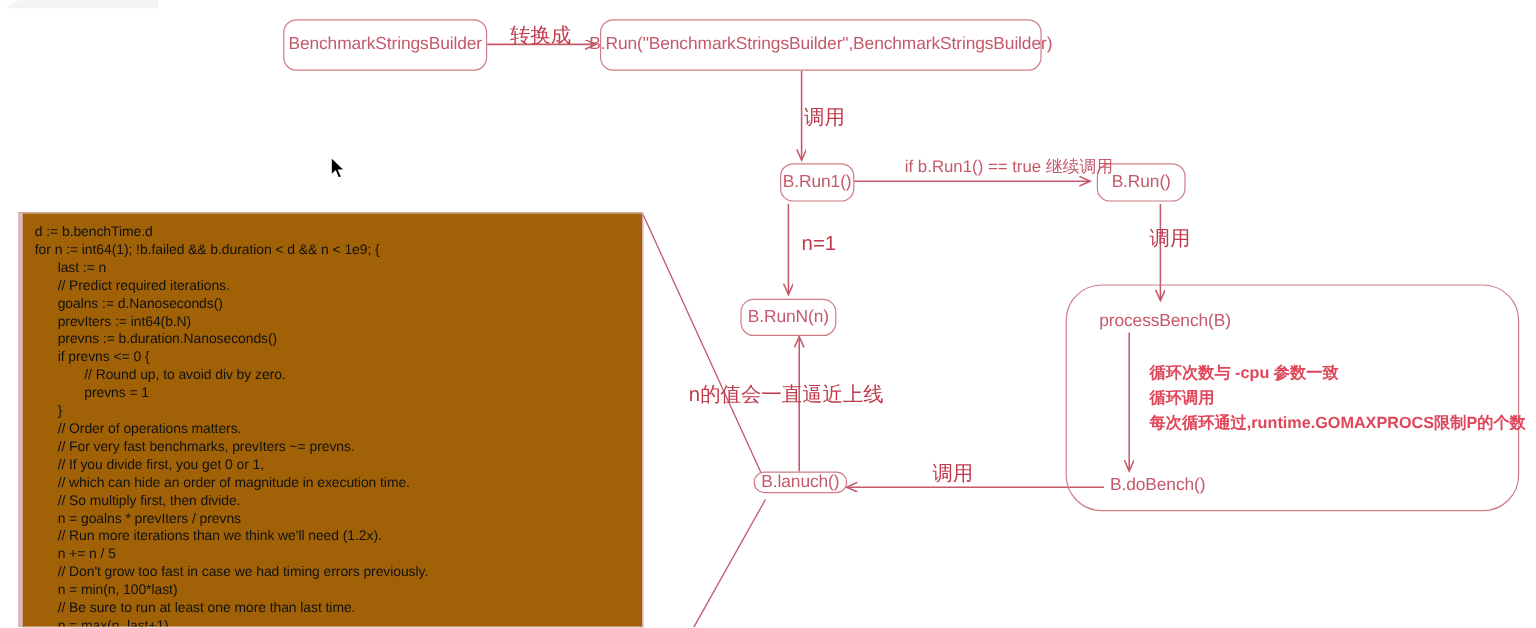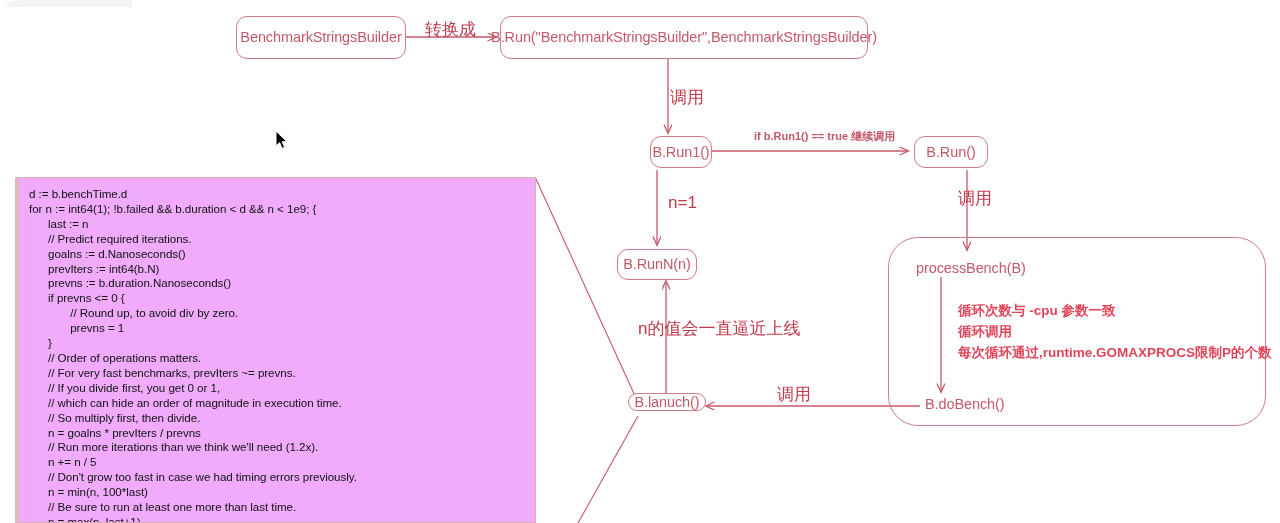--- a/index.html
+++ b/index.html
@@ -55,23 +55,23 @@
   
   .edge-label {
     position: absolute;
     color: #c03a4c;
     font-size: 17px;
     font-weight: normal;
     white-space: nowrap;
     line-height: 1;
   }
   .edge-label.thin {
-    font-weight: bold;
+    font-weight: normal;
     color: #c4596a;
-    font-size: 11px;
+    font-size: 14px;
     padding-left: 23px;
   }
   .note-block {
     position: absolute;
     color: #e0465a;
     font-size: 13.5px;
     font-weight: bold;
     line-height: 1.56;
     white-space: nowrap;
   }
@@ -82,21 +82,21 @@
     box-sizing: border-box;
     border: 1.3px solid #cf7d86;
     border-radius: 30px;
     background: transparent;
   }
 
   
   #code-block {
     position: absolute;
     box-sizing: border-box;
-    background: #f0abfc;
+    background: #a16207;
     border: 1px solid #d9aeb4;
     border-left-width: 4px;
     border-left-color: #e0b9bf;
     overflow: hidden;
     padding: 9px 0 0 10px;
   }
   #code-block pre {
     margin: 0;
     font-family: "Liberation Sans", "DejaVu Sans", sans-serif;
     font-size: 11.6px;
@@ -208,21 +208,21 @@
   </div>
 
   <div class="edge-label" style="left:958px; top:190px;">
     <span>调用</span>
   </div>
 
   <div class="edge-label" style="left:777px; top:386px;">
     <span>调用</span>
   </div>
 
-  <div class="edge-label" style="left:638px; top:320px;">
+  <div class="edge-label" style="left:574px; top:320px;">
     <span>n的值会一直逼近上线</span>
   </div>
 
   <div class="note-block" style="left:958px; top:300px;">
     <div>循环次数与 -cpu 参数一致</div>
     <div>循环调用</div>
     <div>每次循环通过,runtime.GOMAXPROCS限制P的个数</div>
   </div>
 
   <div id="code-block" style="left:15px; top:177px; width:521px; height:346px;">

